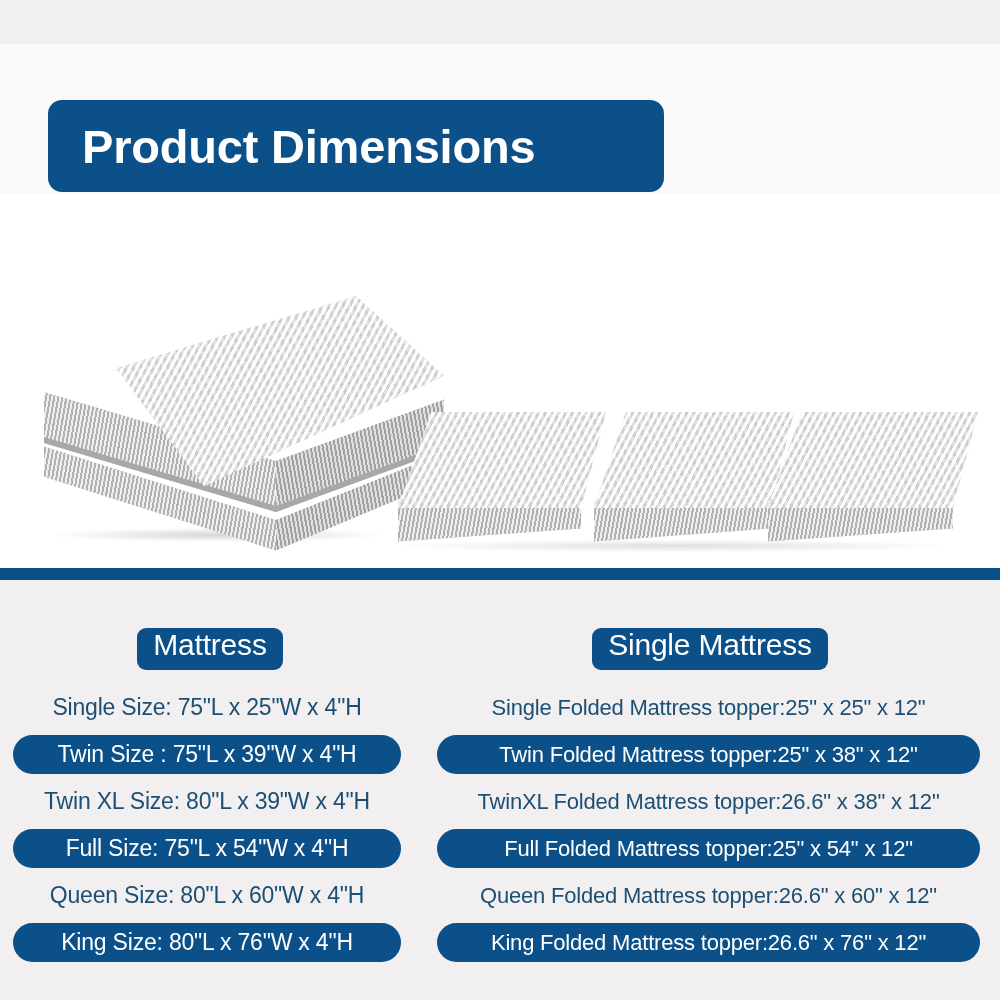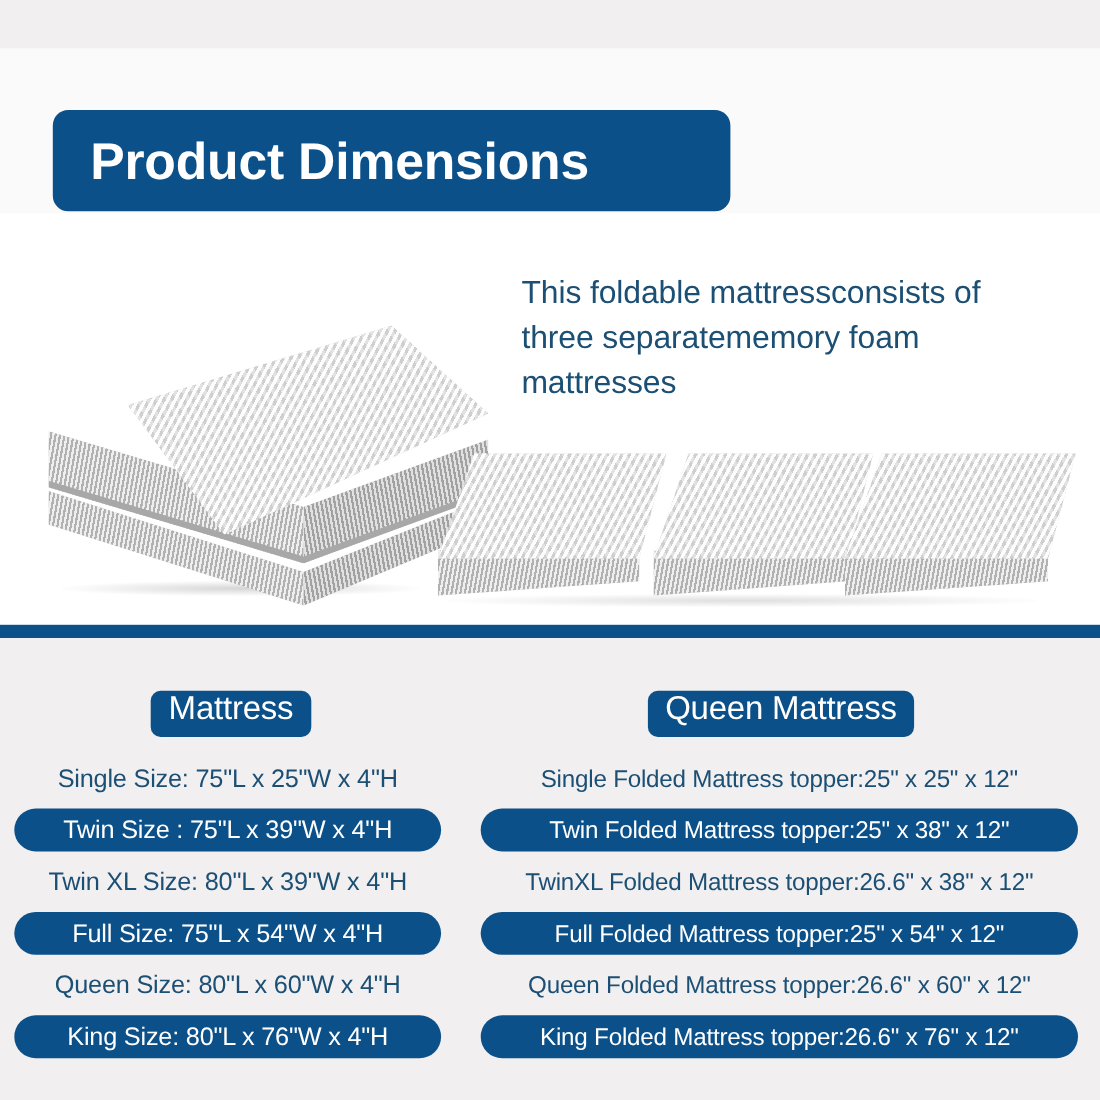--- a/index.html
+++ b/index.html
@@ -203,21 +203,20 @@
 
 <div id="page">
 
   <div id="hero">
     <div id="hero-white"></div>
 
     <div id="title-banner">
       <span id="title-text">Product Dimensions</span>
     </div>
 
-    <div id="hero-desc">This foldable mattressconsists of three separatememory foam mattresses</div>
 
     <div id="folded-block" class="mattress-art">
       <div id="fb-shadow"></div>
       <div id="fb-lowerfront" class="fabric-side"></div>
       <div id="fb-lowerright" class="fabric-edge"></div>
       <div id="fb-front" class="fabric-side"></div>
       <div id="fb-right" class="fabric-edge"></div>
       <div id="fb-seam"></div>
       <div id="fb-top" class="fabric-top"></div>
     </div>
@@ -264,21 +263,21 @@
             <span class="spec-text">Queen Size: 80"L x 60"W x 4"H</span>
           </div>
         <div class="spec-row filled">
             <span class="spec-text">King Size: 80"L x 76"W x 4"H</span>
           </div>
       </div>
     </div>
 
     <div id="col-right" class="column">
       <div class="col-header">
-        <span class="col-header-text">Queen Mattress</span>
+        <span class="col-header-text">Single Mattress</span>
       </div>
       <div class="rows">
         <div class="spec-row plain">
             <span class="spec-text">Single Folded Mattress topper:25" x 25" x 12"</span>
           </div>
         <div class="spec-row filled">
             <span class="spec-text">Twin Folded Mattress topper:25" x 38" x 12"</span>
           </div>
         <div class="spec-row plain">
             <span class="spec-text">TwinXL Folded Mattress topper:26.6" x 38" x 12"</span>

